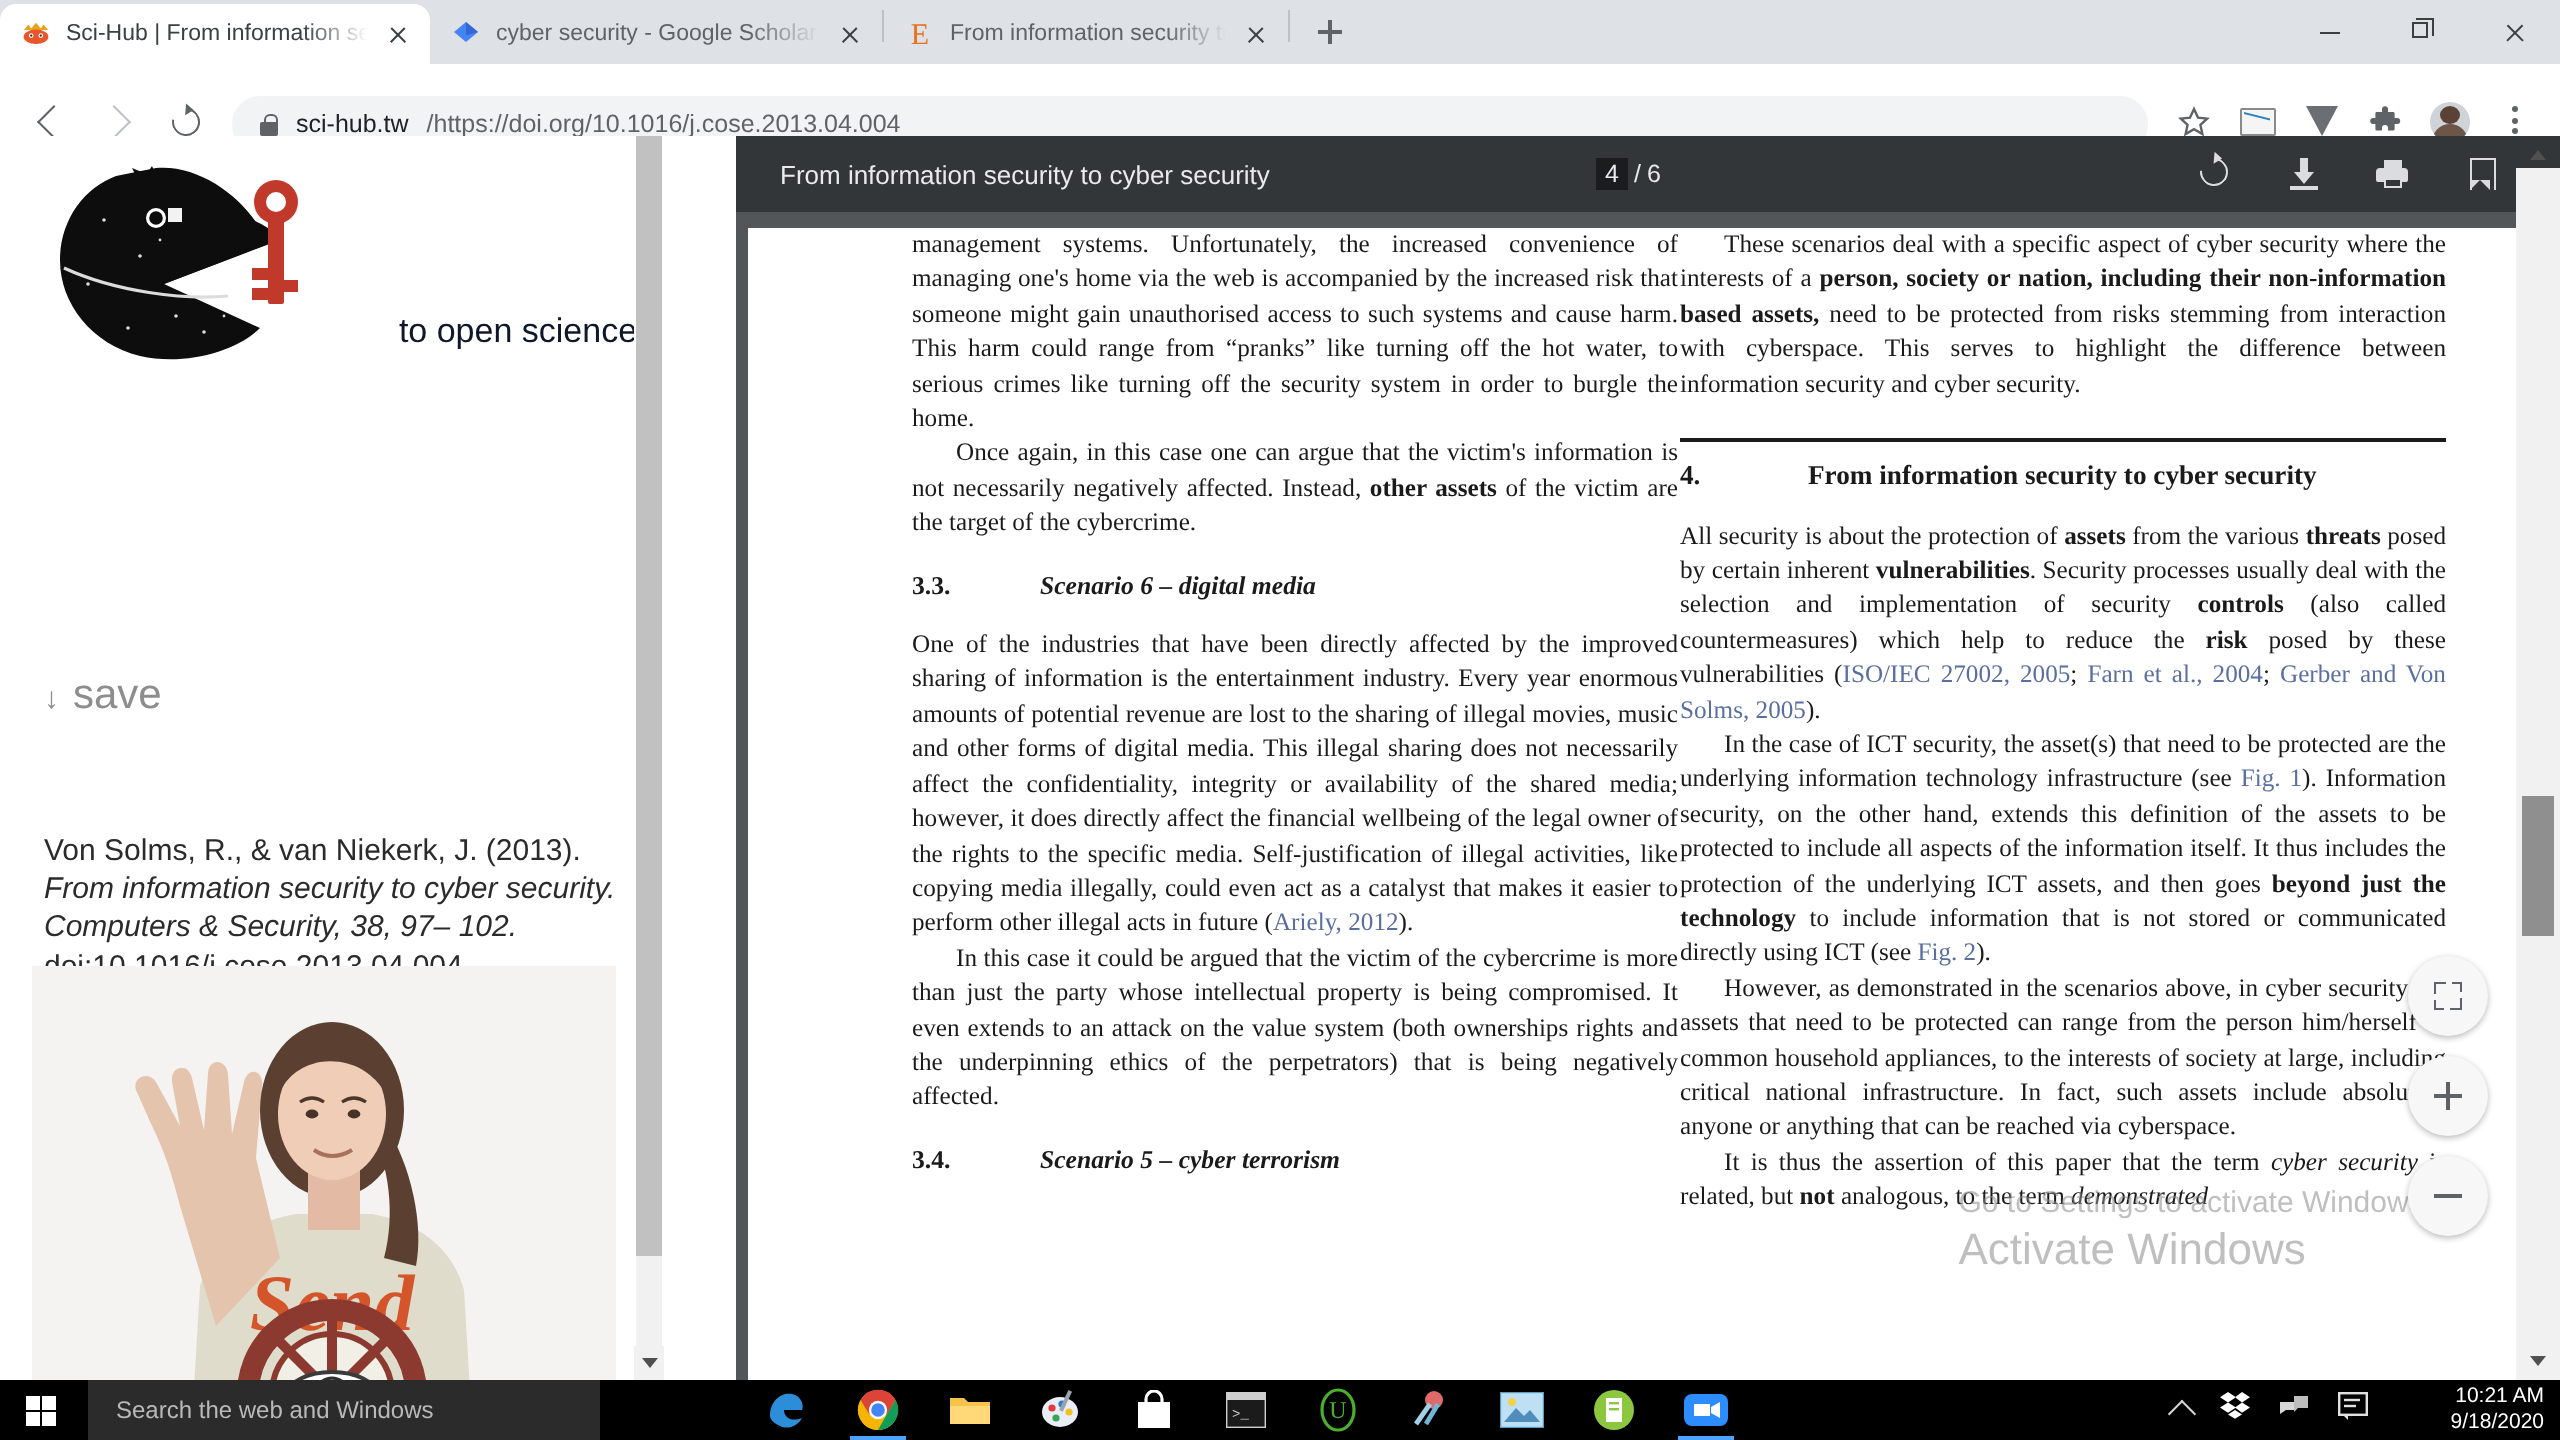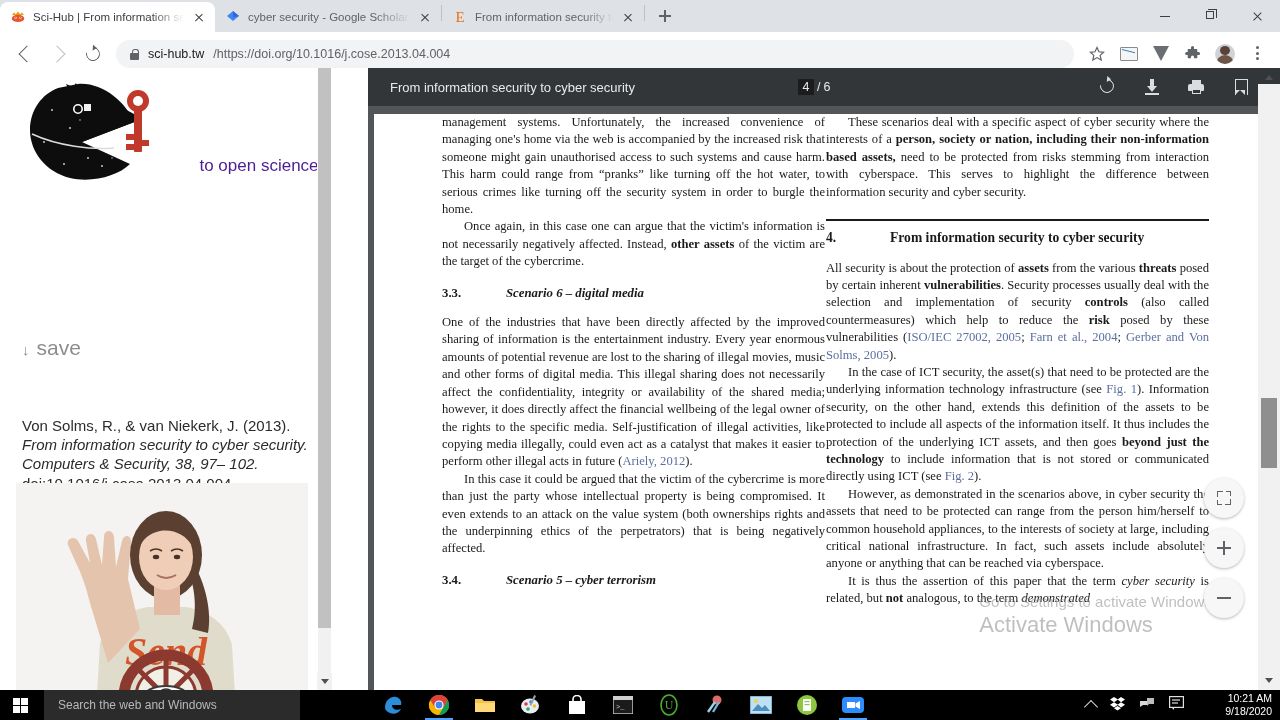--- a/index.html
+++ b/index.html
@@ -62,21 +62,21 @@
   .wc-close i { width:11px; height:11px; margin:-5.5px 0 0 -5.5px; }
   .wc-close i::before, .wc-close i::after {
     content:""; position:absolute; left:0; top:5px; width:11px; height:1.3px; background:#3c4043;
   }
   .wc-close i::before { transform:rotate(45deg); }
   .wc-close i::after  { transform:rotate(-45deg); }
 
   
   #toolbar {
     position:absolute; left:0; top:32px; width:1280px; height:44px;
-    background:#ffffff; display:flex; align-items:center; padding:0 8px;
+    background:#ffffff; display:flex; align-items:flex-end; padding:0 8px;
   }
   .navbtn { width:30px; height:30px; position:relative; flex:0 0 30px; margin:0 2px; }
   .arrow-l, .arrow-r {
     position:absolute; left:50%; top:50%; width:12px; height:12px;
     border-left:1.7px solid #5f6368; border-bottom:1.7px solid #5f6368;
     margin:-6px 0 0 -4px;
   }
   .arrow-l { transform:rotate(45deg); }
   .arrow-r { transform:rotate(-135deg); margin-left:-8px; border-color:#bdc1c6; }
   .reload {
@@ -148,21 +148,21 @@
   }
   #logo-row { position:absolute; left:0; top:8px; width:348px; height:120px; }
   #raven { position:absolute; left:22px; top:4px; width:160px; height:112px; }
   #badge {
     position:absolute; left:188px; top:20px; width:142px; height:48px;
     background:#a6a6a6; display:flex; align-items:center; justify-content:center;
   }
   #badge span { color:#ffffff; font-size:30px; letter-spacing:-0.5px; }
   #tagline {
     position:absolute; left:188px; top:80px; width:142px; text-align:center;
-    color:#4c1d95; font-size:17px;
+    color:#0f172a; font-size:17px;
   }
   #save-row {
     position:absolute; left:22px; top:268px; display:flex; align-items:baseline; gap:7px;
     color:#8d8d8d; font-size:21px;
   }
   #save-arrow { font-size:15px; }
   #citation {
     position:absolute; left:22px; top:348px; width:290px;
     font-size:15px; line-height:1.28; color:#2b2b2b;
   }
@@ -244,20 +244,21 @@
   }
   #pdf-cols {
     position:absolute; left:0; top:0; width:884px; height:576px;
     padding:0; color:#111;
   }
   .pcol {
     position:absolute; top:0; width:383px;
     font-family:"Liberation Serif", serif;
     font-size:12.6px; line-height:17.4px; color:#1a1a1a;
     text-align:justify;
+    margin-left:14px;
   }
   #col-left  { left:68px; }
   #col-right { left:452px; }
   .pcol p { margin:0; }
   .pcol p.ind { text-indent:22px; }
   .pcol .b { font-weight:bold; }
   .pcol .i { font-style:italic; }
   .pcol .cite { color:#5a6fa0; }
   .sec-h {
     font-weight:bold; font-style:italic; margin:14px 0 12px 0; font-size:12.8px;

